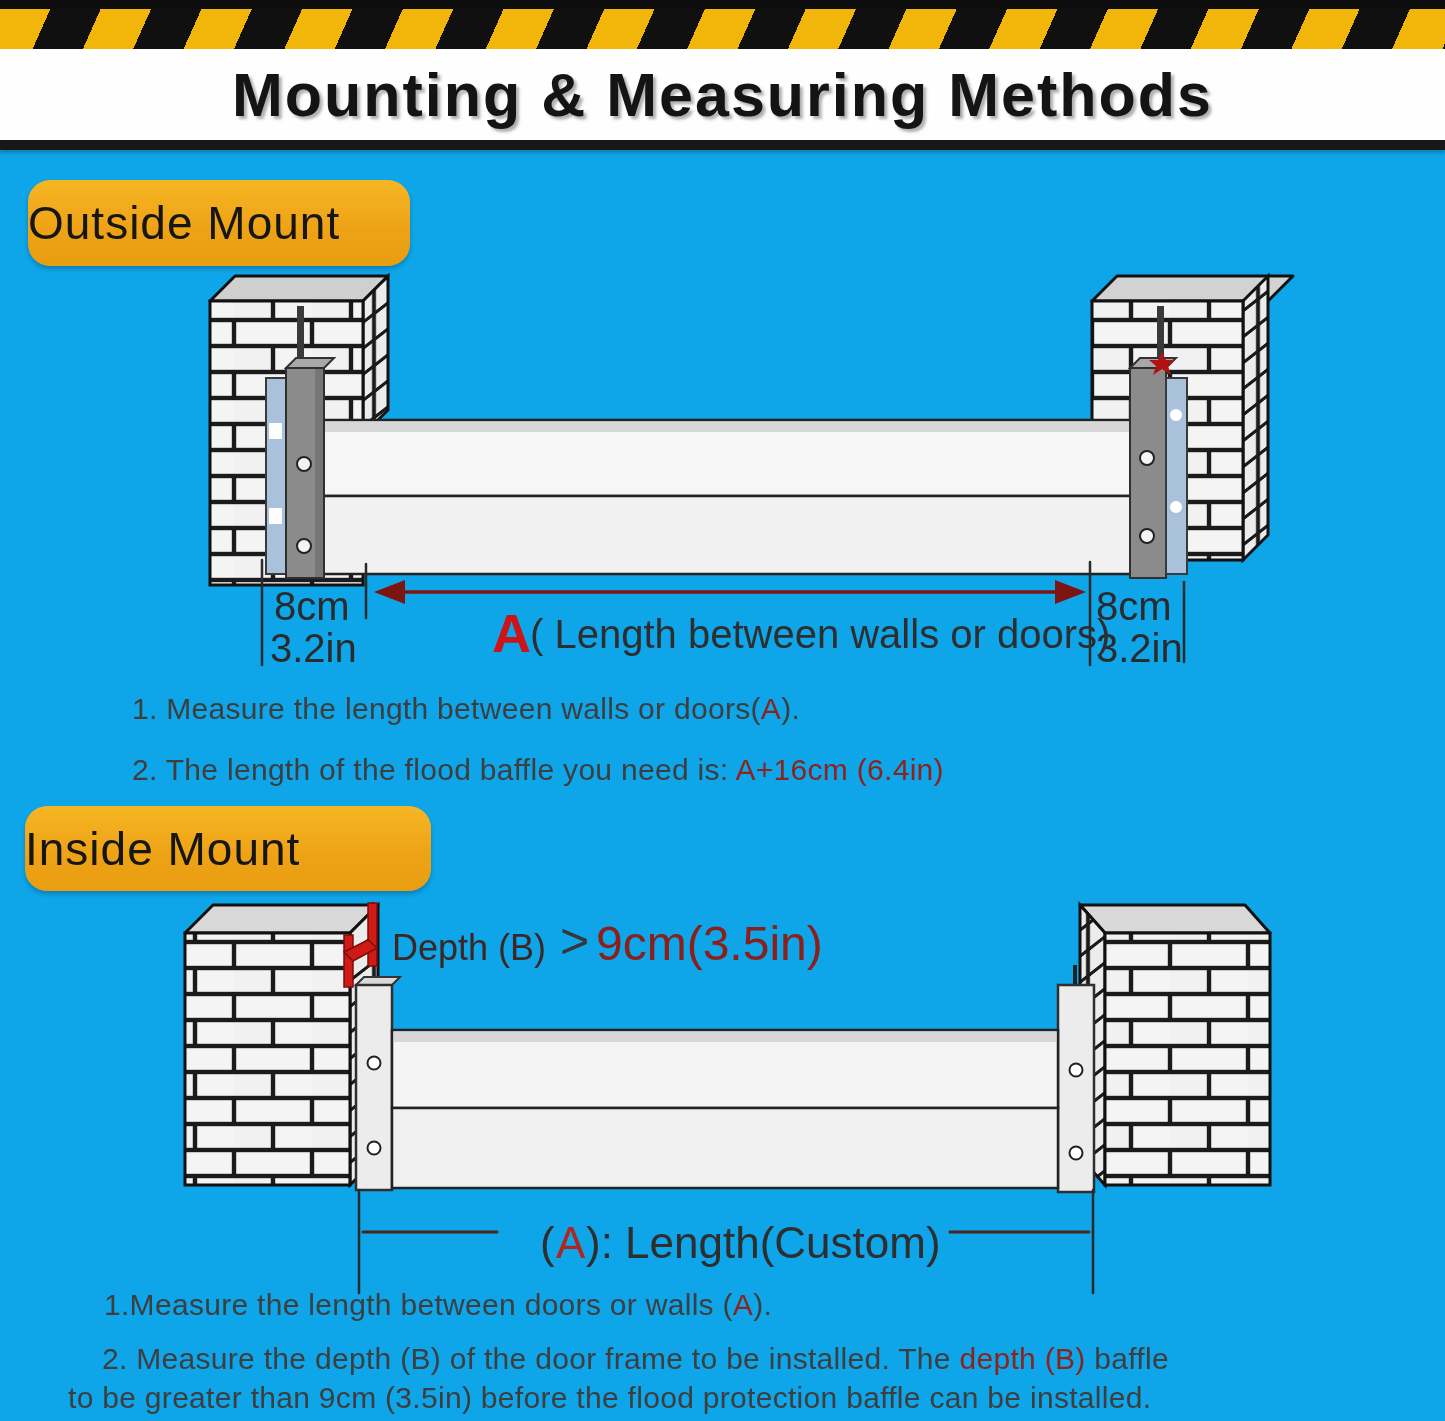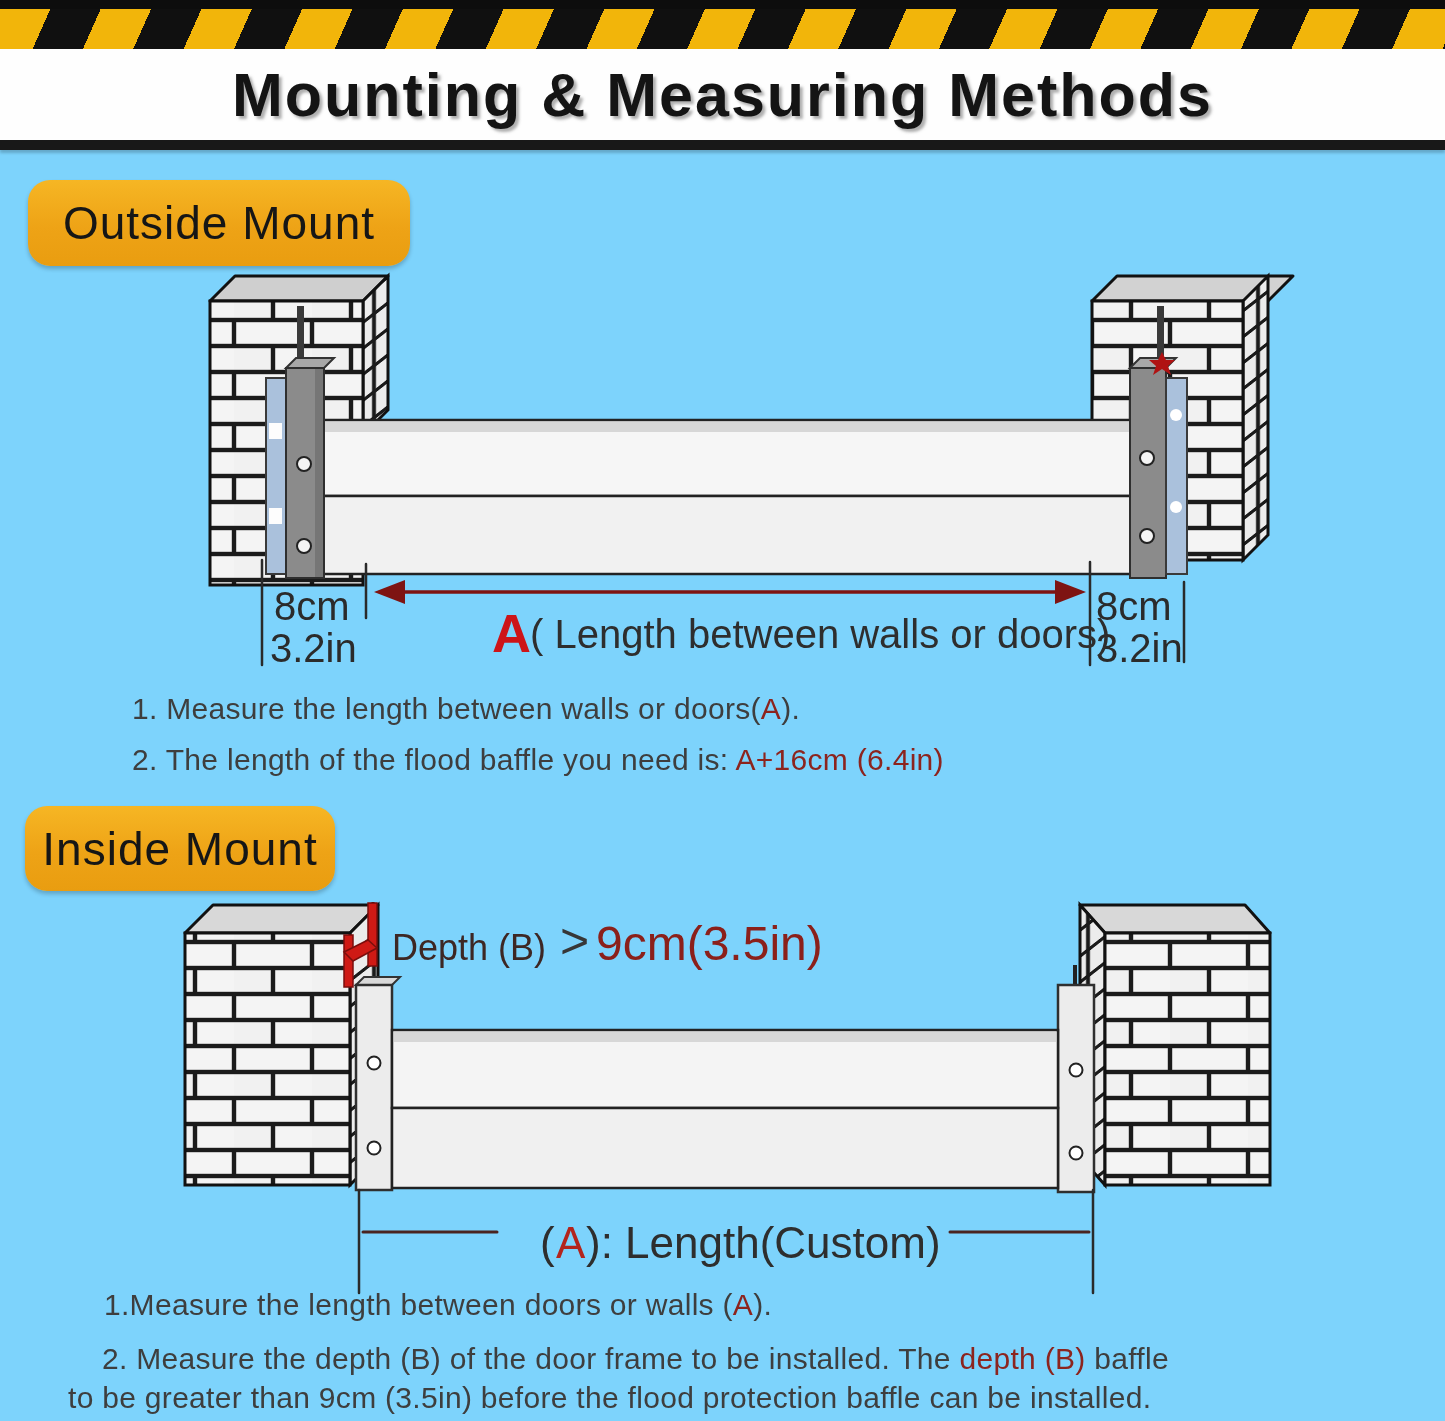--- a/index.html
+++ b/index.html
@@ -1,42 +1,42 @@
 <!DOCTYPE html>
 <html><head>
 <meta charset="utf-8">
 <style>
   html,body{margin:0;padding:0;background:#fff;}
-  .canvas{position:relative;width:1445px;height:1421px;background:#7dd3fc;overflow:hidden;
+  .canvas{position:relative;width:1445px;height:1421px;background:#0ea5e9;overflow:hidden;
           font-family:"Liberation Sans", sans-serif;}
   
   .hz-topbar{position:absolute;left:0;top:0;width:1445px;height:9px;background:#0d0d0d;}
   .hz-tape{position:absolute;left:0;top:9px;width:1445px;height:40px;
            background:repeating-linear-gradient(114deg,#f2b50a 0 46px,#101010 46px 92px);
            box-shadow:0 2px 2px rgba(0,0,0,.25);}
   .title-band{position:absolute;left:0;top:49px;width:1445px;height:91px;display:flex;
               align-items:center;justify-content:center;background:#fefefe;}
   .title-band .t{font-size:61px;font-weight:700;letter-spacing:2px;color:#141414;
                  text-shadow:3px 3px 3px rgba(110,110,110,.55);}
   .title-rule{position:absolute;left:0;top:140px;width:1445px;height:10px;background:#181818;
               box-shadow:0 3px 3px rgba(0,0,0,.2);}
   
-  .badge{position:absolute;display:flex;align-items:center;justify-content:center;
+  .badge{position:absolute;display:flex;align-items:center;justify-content:flex-start;
          background:linear-gradient(180deg,#f6b624 0%,#eea316 55%,#e99d10 100%);
          border-radius:22px;box-shadow:0 3px 4px rgba(0,0,0,.22);}
   .badge .bt{font-size:46px;color:#161616;letter-spacing:1px;}
   .badge-outside{left:28px;top:180px;width:382px;height:86px;}
-  .badge-inside{left:25px;top:806px;width:310px;height:85px;}
+  .badge-inside{left:25px;top:806px;width:406px;height:85px;}
   
   .diag{position:absolute;left:0;}
   
   .instr{position:absolute;color:#3e3e3e;font-size:30px;letter-spacing:.3px;}
   .instr .line{white-space:nowrap;}
   .instr1{left:132px;top:692px;}
-  .instr1 .line+.line{margin-top:17px;}
+  .instr1 .line+.line{margin-top:27px;}
   .instr2{left:68px;top:1288px;}
   .instr2 .l1{margin-left:36px;}
   .instr2 .l2{margin-left:34px;margin-top:20px;}
   .instr2 .l3{margin-top:5px;}
   .red{color:#8c241e;}
   
   text{font-family:"Liberation Sans", sans-serif;}
   .m-num{font-size:40px;fill:#2b2b2b;}
   .m-body{font-size:40px;fill:#2e2e2e;}
   .m-A{font-size:54px;font-weight:bold;fill:#cd1418;}

